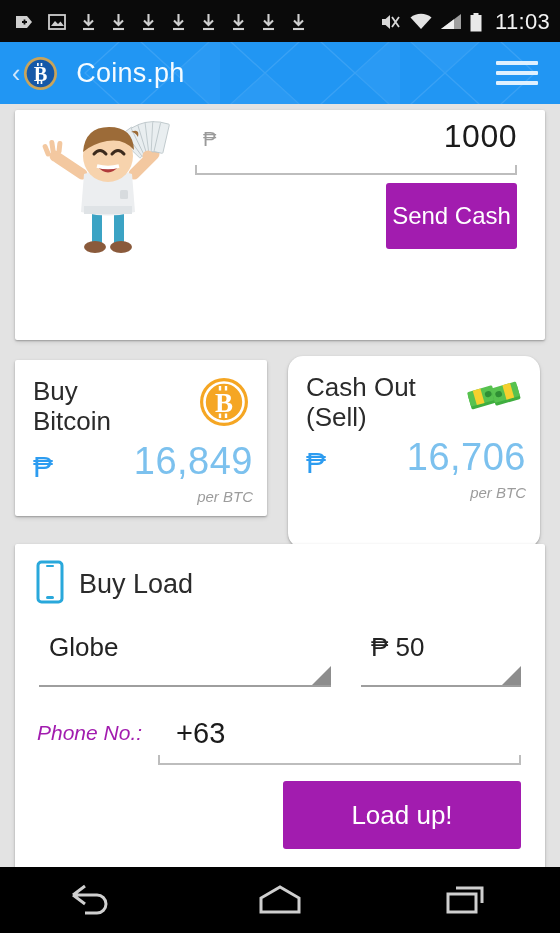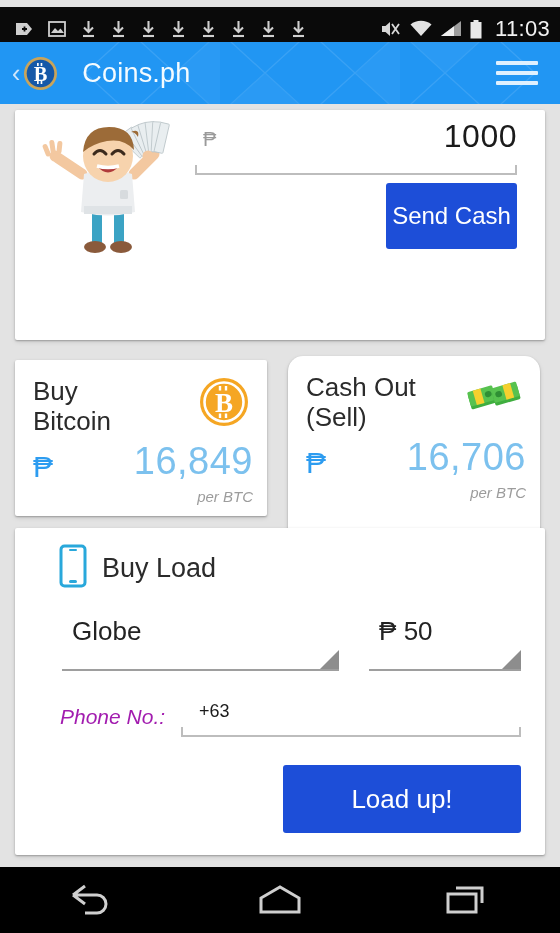--- a/index.html
+++ b/index.html
@@ -6,42 +6,42 @@
   html, body {
     width: 560px; height: 933px;
     background: #000;
     font-family: "Liberation Sans", sans-serif;
     overflow: hidden;
   }
   .phone { position: relative; width: 560px; height: 933px; background: #e3e3e3; }
 
   
   .statusbar {
-    position: absolute; top: 7px; left: 0; width: 560px; height: 44px;
+    position: absolute; top: 0; left: 0; width: 560px; height: 44px;
     background: #0a0a0a; display: flex; align-items: center;
     padding: 0 10px 0 14px; gap: 0;
   }
   .sb-left { display: flex; align-items: center; gap: 13px; flex: 1; }
   .sb-right { display: flex; align-items: center; gap: 7px; }
   .sb-ico { display: inline-flex; align-items: center; justify-content: center; }
   .sb-clock { color: #f2f2f2; font-size: 22px; letter-spacing: .3px; margin-left: 5px; }
 
   
   .appbar {
     position: absolute; top: 42px; left: 0; width: 560px; height: 62px;
     background: #2196f3; overflow: hidden;
   }
   .appbar-pattern { position: absolute; inset: 0; opacity: .5; }
   .appbar-inner {
     position: relative; height: 100%; display: flex; align-items: center;
     padding: 0 22px 0 12px;
   }
   .back-chev { color: #cfe6fb; font-size: 25px; line-height: 1; margin-right: 3px; }
   .logo { width: 35px; height: 35px; flex: 0 0 auto; }
-  .app-title { color: #f4fbff; font-size: 27px; margin-left: 24px; letter-spacing: .2px; }
+  .app-title { color: #f4fbff; font-size: 27px; margin-left: 18px; letter-spacing: .2px; }
   .burger { margin-left: auto; width: 42px; }
   .burger span {
     display: block; height: 4px; background: #dff0fe; border-radius: 1px; margin: 6px 0;
   }
 
   
   .content { position: absolute; top: 104px; left: 0; width: 560px; height: 763px; }
   .card {
     background: #fff; border-radius: 2px;
     box-shadow: 0 1px 2px rgba(0,0,0,.28), 0 2px 5px rgba(0,0,0,.10);
@@ -59,21 +59,21 @@
   .amount-val {
     position: absolute; right: 0; top: 0; font-size: 32px; color: #1b1b1b; letter-spacing: .5px;
   }
   .underline { position: relative; height: 9px; border-bottom: 2px solid #bdbdbd; }
   .underline:before, .underline:after {
     content: ""; position: absolute; bottom: 0; width: 2px; height: 8px; background: #bdbdbd;
   }
   .underline:before { left: 0; }
   .underline:after { right: 0; }
   .btn {
-    background: #1d4ed8; color: #fff; border: none; border-radius: 3px;
+    background: #a21caf; color: #fff; border: none; border-radius: 3px;
     font-family: inherit; cursor: pointer;
   }
   .btn-send {
     position: absolute; right: 28px; top: 73px;
     width: 131px; height: 66px; font-size: 24px;
   }
 
   
   .card-buy  { position: absolute; left: 15px;  top: 256px; width: 252px; height: 156px; }
   .card-sell { position: absolute; left: 288px; top: 252px; width: 252px; height: 192px; border-radius: 15px; }
@@ -86,35 +86,35 @@
   .rate-peso { position: absolute; left: 0; top: 4px; font-size: 30px; color: #2d9cf0; }
   .rate-num {
     position: absolute; right: 0; top: -6px; font-size: 38px; color: #7cc1ee; letter-spacing: .5px;
   }
   .rate-unit {
     position: absolute; right: 0; top: 42px; font-size: 15px; color: #9c9c9c;
     font-style: italic;
   }
 
   
-  .card-load { position: absolute; left: 15px; top: 424px; width: 530px; height: 327px; padding-left: 23px; }
+  .card-load { position: absolute; left: 15px; top: 440px; width: 530px; height: 327px; }
   .spinner-row { display: flex; padding: 20px 24px 0 24px; gap: 30px; }
   .spinner { position: relative; padding-bottom: 8px; }
   .sp-network { flex: 1 1 62%; }
   .sp-amount  { flex: 1 1 34%; }
   .sp-val { font-size: 26px; color: #232323; padding: 4px 0 22px 10px; }
   .sp-line { position: relative; height: 2px; background: #9e9e9e; }
   .sp-caret {
     position: absolute; right: 0; bottom: 2px; width: 0; height: 0;
     border-left: 19px solid transparent; border-bottom: 19px solid #8d8d8d;
   }
   .phone-row { display: flex; align-items: flex-start; padding: 16px 24px 0 22px; }
   .phone-lbl { font-size: 21px; color: #a21caf; padding-top: 10px; white-space: nowrap; font-style: italic; }
   .phone-field { flex: 1; margin-left: 16px; }
-  .phone-val { font-size: 18px; color: #1b1b1b; padding: 6px 0 6px 18px; }
+  .phone-val { font-size: 29px; color: #1b1b1b; padding: 6px 0 6px 18px; }
   .btn-load {
     position: absolute; right: 24px; bottom: 22px;
     width: 238px; height: 68px; font-size: 26px;
   }
 
   
   .navbar {
     position: absolute; bottom: 0; left: 0; width: 560px; height: 66px;
     background: #000; display: flex; align-items: center; justify-content: space-around;
   }

